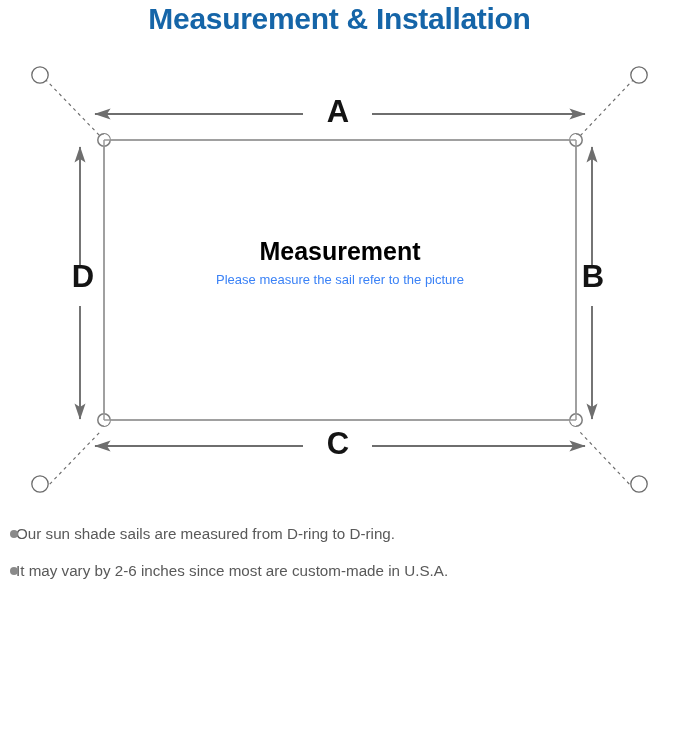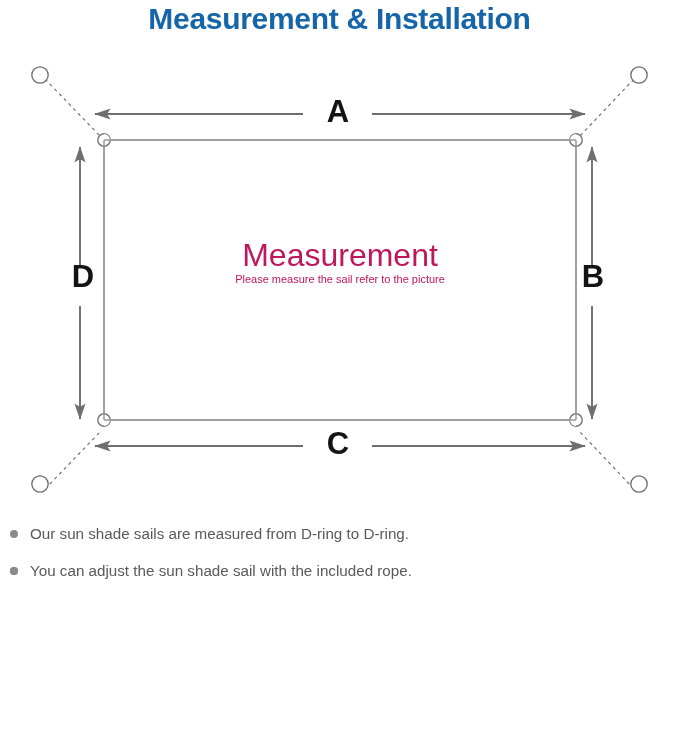--- a/index.html
+++ b/index.html
@@ -62,43 +62,44 @@
 
   #center-block {
     position: absolute;
     left: 104px;
     top: 190px;
     width: 472px;
     text-align: center;
   }
   #center-title {
     font-family: "Liberation Sans", sans-serif;
-    font-weight: normal;
-    font-size: 32px;
-    color: #be185d;
+    font-weight: bold;
+    font-size: 25px;
+    color: #000000;
     line-height: 1.1;
     white-space: nowrap;
   }
   #center-subtitle {
-    font-family: "Liberation Sans", sans-serif;
-    font-size: 11px;
-    color: #be185d;
+    margin-top: 6px;
+    font-family: "Liberation Sans", sans-serif;
+    font-size: 13px;
+    color: #3b82f6;
     white-space: nowrap;
   }
 
   
   #notes {
     position: absolute;
     left: 0;
     top: 524px;
     width: 679px;
   }
   .note-item {
     position: relative;
-    padding-left: 30px;
+    padding-left: 16px;
     padding-right: 8px;
     margin-bottom: 17px;
     font-family: "Liberation Sans", sans-serif;
     font-size: 15.2px;
     line-height: 1.32;
     color: #595959;
   }
   .note-bullet {
     position: absolute;
     left: 10px;
@@ -189,18 +190,15 @@
   </div>
 </div>
 
 <div id="notes">
   <div class="note-item">
     <span class="note-bullet"></span>
     <span>Our sun shade sails are measured from D-ring to D-ring.</span>
   </div>
   <div class="note-item">
     <span class="note-bullet"></span>
-  </div>
-  <div class="note-item">
-    <span class="note-bullet"></span>
-    <span>You can adjust the sun shade sail with the included rope.</span>
+    <span>It may vary by 2-6 inches since most are custom-made in U.S.A.</span>
   </div>
 </div>
 
 </body></html>

